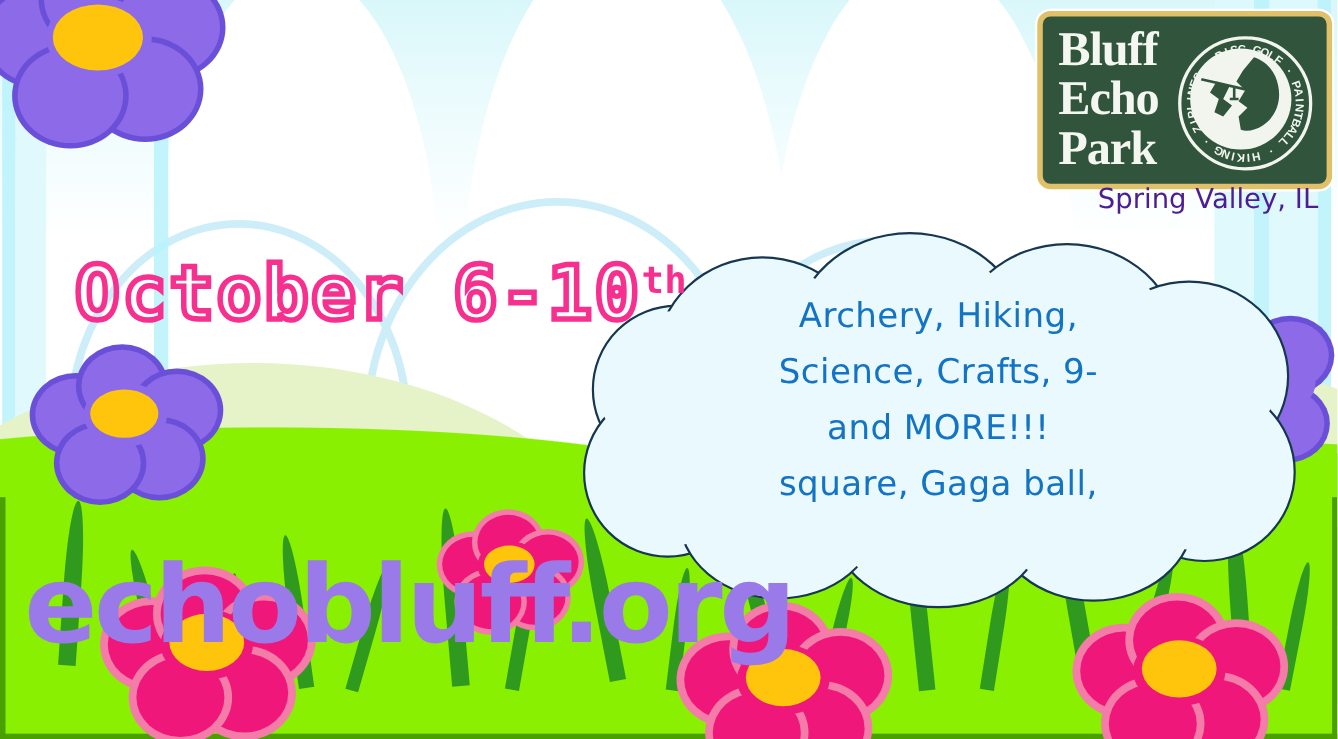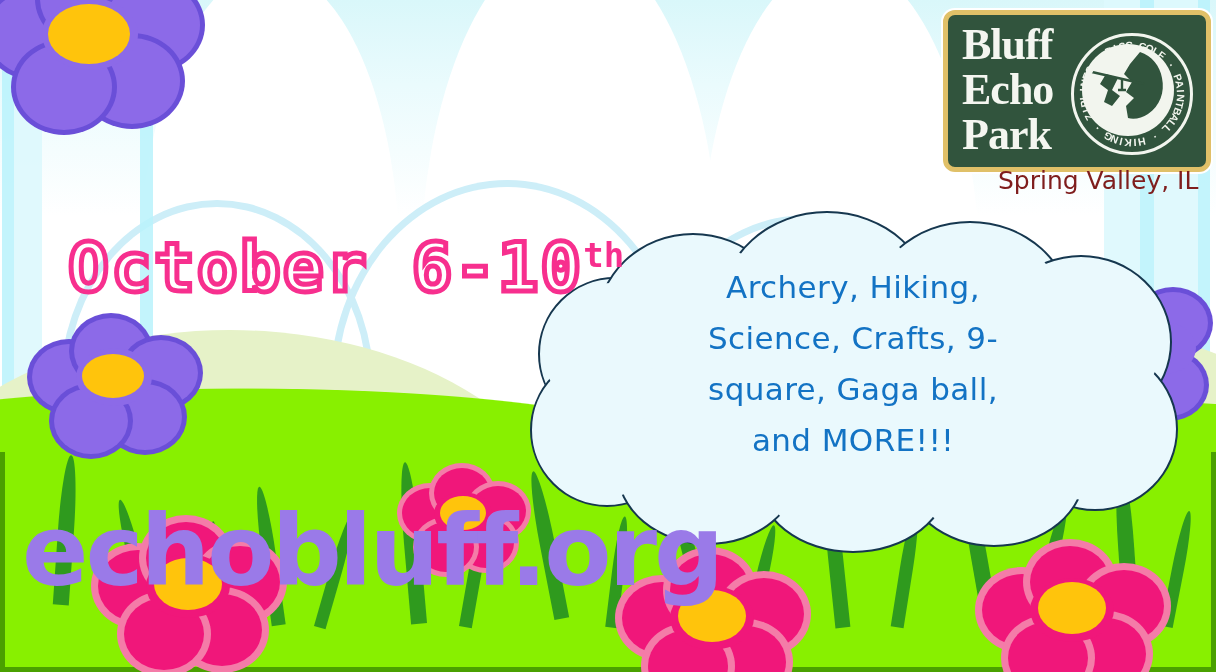--- a/index.html
+++ b/index.html
@@ -78,21 +78,21 @@
     font-size:44px;line-height:45px;letter-spacing:-1px;}
   .badge{position:absolute;right:13px;top:18px;width:116px;height:116px;border-radius:50%;
     border:3px solid #f2f5ee;}
   .badge-inner{position:absolute;left:8px;top:8px;width:92px;height:92px;border-radius:50%;
     background:#f2f5ee;overflow:hidden;}
   .badge-ring-text{position:absolute;left:0;top:0;width:116px;height:116px;}
   .badge-ring-text span{position:absolute;left:50%;top:50%;
     font-family:"Liberation Sans",sans-serif;font-weight:bold;font-size:10.5px;color:#f2f5ee;
     transform-origin:0 0;}
   .tagline{position:absolute;left:998px;top:166px;z-index:45;
-    font-family:"DejaVu Sans",sans-serif;font-size:25px;color:#7f1d1d;white-space:nowrap;}
+    font-family:"DejaVu Sans",sans-serif;font-size:25px;color:#4c1d95;white-space:nowrap;}
 </style>
 </head>
 <body>
 
 <div id="poster">
 
   <div class="sky">
     <div class="sky-wash"></div>
 
     <div class="arch" style="left:140px;top:-30px;width:260px;height:300px;"></div>
@@ -229,22 +229,22 @@
     <div class="puff-fill" style="left:498px;top:138px;width:150px;height:148px;"></div>
     <div class="puff-fill" style="left:388px;top:184px;width:168px;height:138px;"></div>
     <div class="puff-fill" style="left:242px;top:192px;width:178px;height:136px;"></div>
     <div class="puff-fill" style="left:102px;top:182px;width:168px;height:138px;"></div>
     <div class="puff-fill" style="left:120px;top:90px;width:420px;height:190px;"></div>
   </div>
 
   <div class="cloud-text">
     <div>Archery, Hiking,</div>
     <div>Science, Crafts, 9-</div>
+    <div>and MORE!!!</div>
     <div>square, Gaga ball,</div>
-    <div>and MORE!!!</div>
   </div>
 
 
   <div class="date"><span>October 6-10</span><sup>th</sup></div>
 
   <div class="url">echobluff.org</div>
 
   <div class="logo">
     <div class="logo-words">
       <div>Bluff</div>

